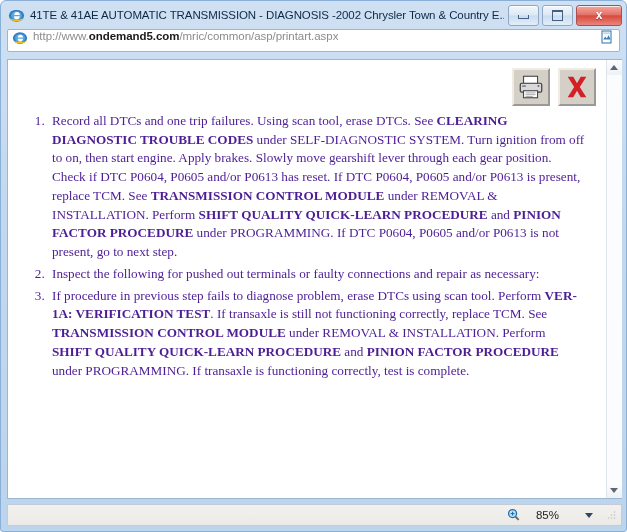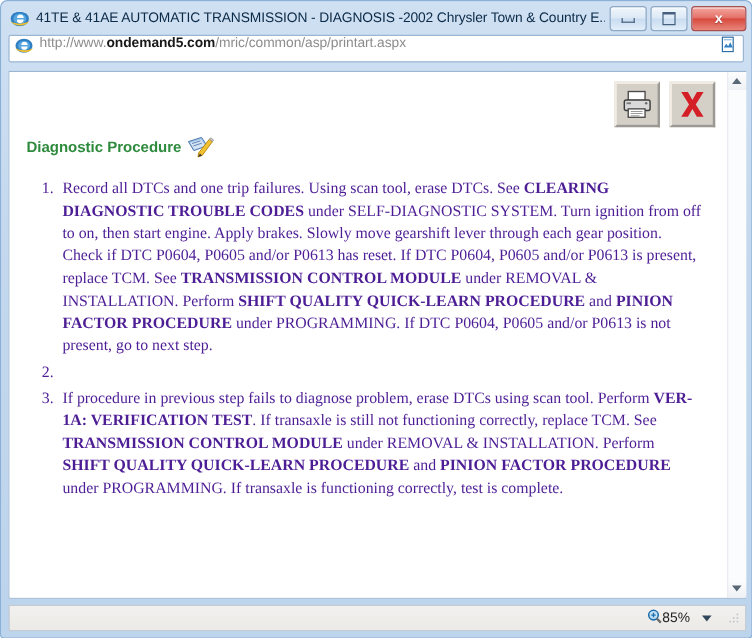--- a/index.html
+++ b/index.html
@@ -265,21 +265,21 @@
     align-items: center;
     justify-content: flex-end;
     padding-right: 4px;
     font-size: 11px;
     color: #2a2a2a;
   }
   .status-left { flex: 1 1 auto; }
   .zoom-box {
     display: flex;
     align-items: center;
-    gap: 0;
+    gap: 16px;
     padding-right: 6px;
   }
   .zoom-level { font-size: 11.5px; color: #1e1e1e; }
   .zoom-caret {
     width: 0; height: 0;
     border-left: 4px solid transparent;
     border-right: 4px solid transparent;
     border-top: 5px solid #33475c;
     margin-left: 10px;
   }
@@ -356,40 +356,27 @@
           </svg>
         </span>
         <span class="tool-btn">
           <svg viewBox="0 0 30 30" width="28" height="28">
             <path d="M5 4 L11 4 L15 11 L19 4 L25 4 L18 15 L25 26 L19 26 L15 19 L11 26 L5 26 L12 15 Z" fill="#d41f26"></path>
           </svg>
         </span>
       </div>
 
       <div class="doc-inner">
-        <div class="section-title">
-          <span>Diagnostic Procedure</span>
-          <span class="title-icon">
-            <svg viewBox="0 0 24 22" width="24" height="22">
-              <path d="M2 6 L13 2.5 L17.5 9.5 L6.5 13.5 Z" fill="#9fc3e8" stroke="#4a74a8" stroke-width="0.8"></path>
-              <path d="M3.4 7 L12.6 4 L16 9.4 L7 12.6 Z" fill="#ffffff" opacity="0.55"></path>
-              <line x1="5" y1="7.6" x2="12" y2="5.4" stroke="#4a74a8" stroke-width="0.7"></line>
-              <line x1="6.2" y1="9.6" x2="13.2" y2="7.3" stroke="#4a74a8" stroke-width="0.7"></line>
-              <path d="M10.5 15.5 L19.5 4 L22 6 L13.5 17.5 L10 18.8 Z" fill="#f2c230" stroke="#b8860b" stroke-width="0.8"></path>
-              <path d="M10 18.8 L13.5 17.5 L11.6 16 Z" fill="#3a3a3a"></path>
-              <path d="M19.5 4 L22 6 L23 4.6 L20.6 2.8 Z" fill="#c9c9c9" stroke="#8a8a8a" stroke-width="0.6"></path>
-            </svg>
-          </span>
-        </div>
 
         <ol class="steps">
           <li>
             <span class="step-text">Record all DTCs and one trip failures. Using scan tool, erase DTCs. See <b>CLEARING DIAGNOSTIC TROUBLE CODES</b> under SELF-DIAGNOSTIC SYSTEM. Turn ignition from off to on, then start engine. Apply brakes. Slowly move gearshift lever through each gear position. Check if DTC P0604, P0605 and/or P0613 has reset. If DTC P0604, P0605 and/or P0613 is present, replace TCM. See <b>TRANSMISSION CONTROL MODULE</b> under REMOVAL &amp; INSTALLATION. Perform <b>SHIFT QUALITY QUICK-LEARN PROCEDURE</b> and <b>PINION FACTOR PROCEDURE</b> under PROGRAMMING. If DTC P0604, P0605 and/or P0613 is not present, go to next step.</span>
           </li>
           <li>
+            <span class="step-text">Inspect the following for pushed out terminals or faulty connections and repair as necessary:</span>
           </li>
           <li>
             <span class="step-text">If procedure in previous step fails to diagnose problem, erase DTCs using scan tool. Perform <b>VER-1A: VERIFICATION TEST</b>. If transaxle is still not functioning correctly, replace TCM. See <b>TRANSMISSION CONTROL MODULE</b> under REMOVAL &amp; INSTALLATION. Perform <b>SHIFT QUALITY QUICK-LEARN PROCEDURE</b> and <b>PINION FACTOR PROCEDURE</b> under PROGRAMMING. If transaxle is functioning correctly, test is complete.</span>
           </li>
         </ol>
       </div>
     </div>
 
     <div class="scrollbar">
       <span class="sb-arrow up">

